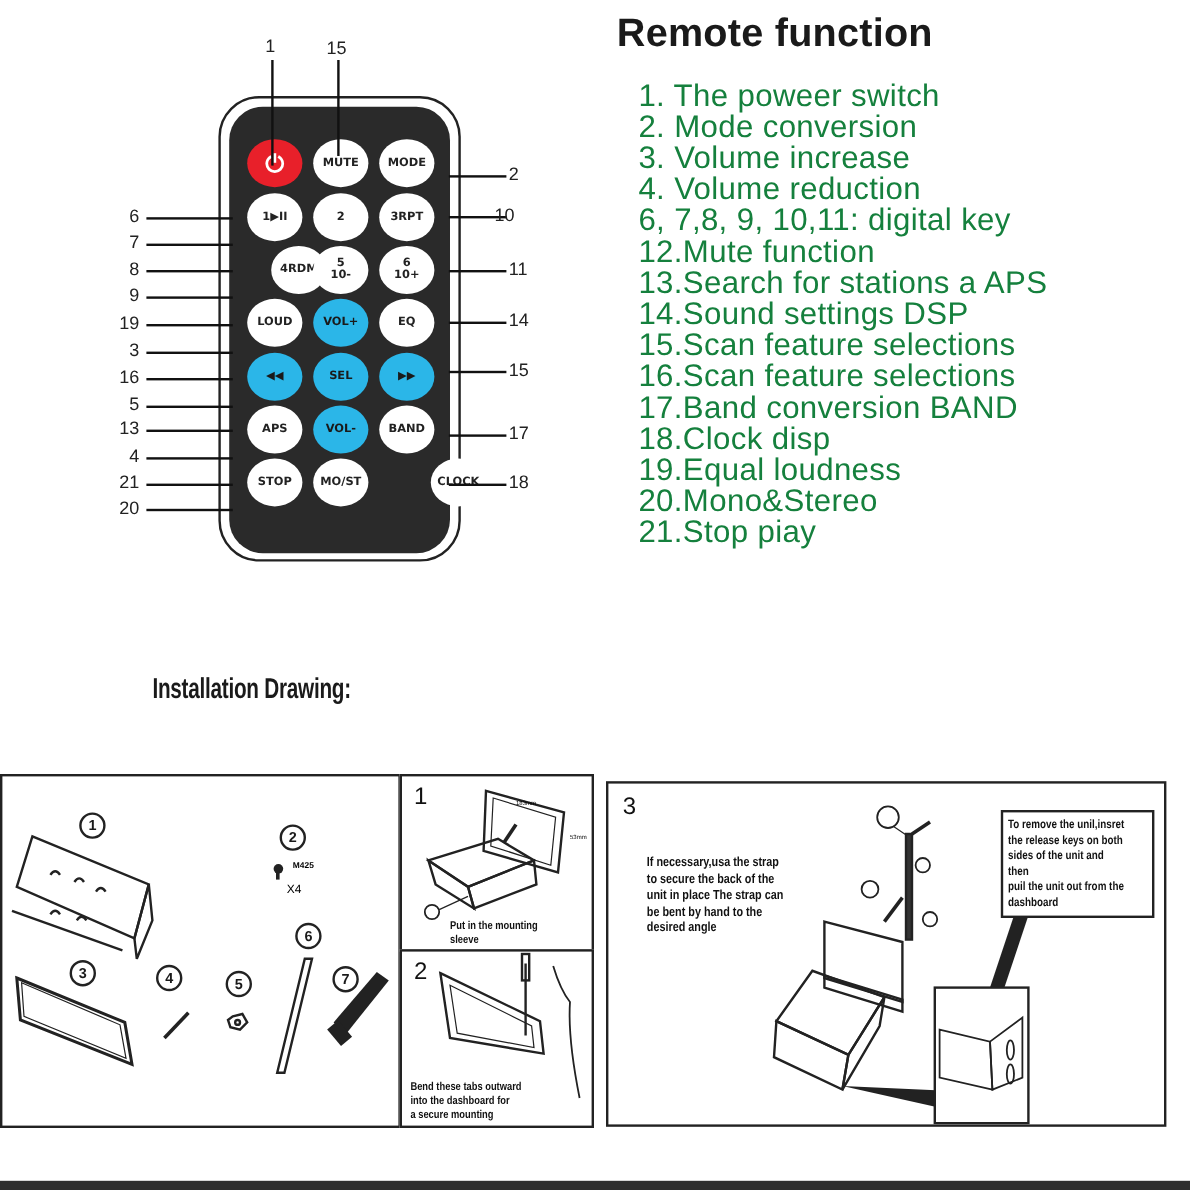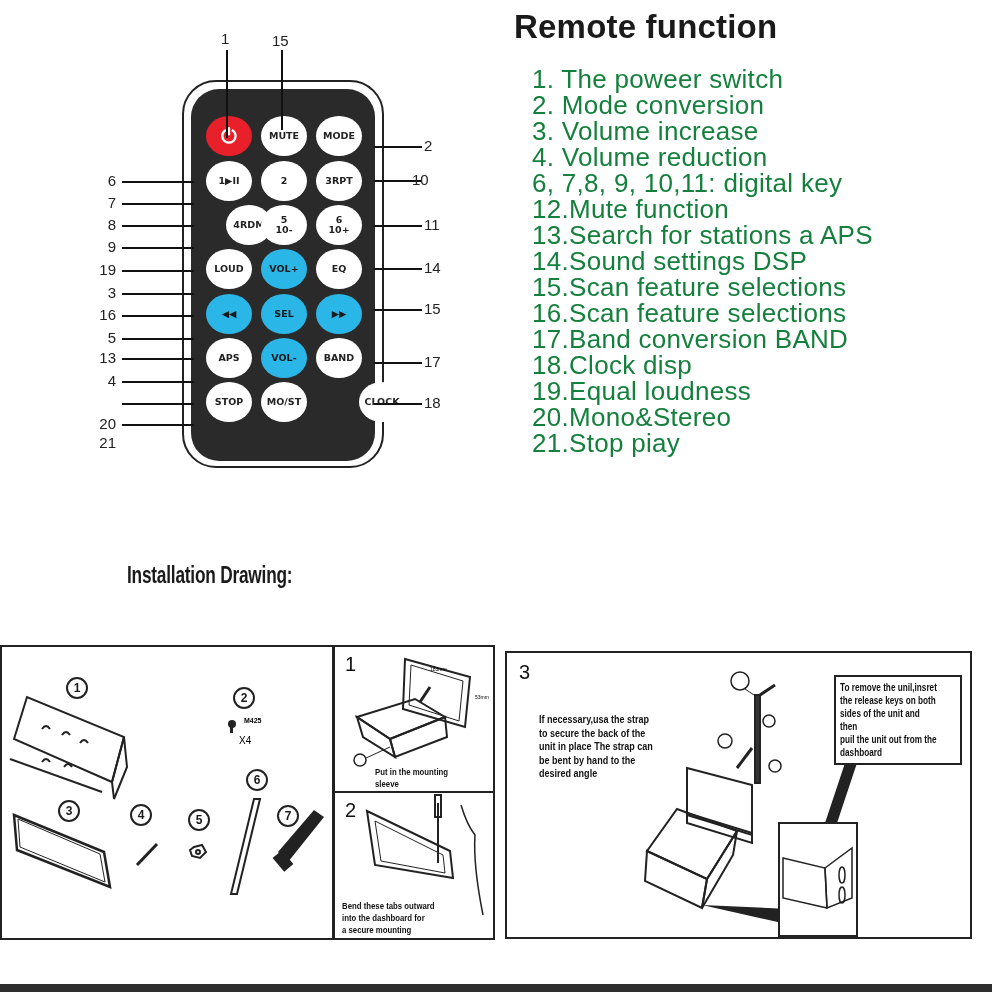--- a/index.html
+++ b/index.html
@@ -78,21 +78,21 @@
     <div class="callout-num left" style="left: 86px; top: 284px;">3</div>
     <div class="callout-line" style="left: 122px; top: 315px; width: 72px;"></div>
     <div class="callout-num left" style="left: 86px; top: 306px;">16</div>
     <div class="callout-line" style="left: 122px; top: 338px; width: 72px;"></div>
     <div class="callout-num left" style="left: 86px; top: 329px;">5</div>
     <div class="callout-line" style="left: 122px; top: 358px; width: 72px;"></div>
     <div class="callout-num left" style="left: 86px; top: 349px;">13</div>
     <div class="callout-line" style="left: 122px; top: 381px; width: 72px;"></div>
     <div class="callout-num left" style="left: 86px; top: 372px;">4</div>
     <div class="callout-line" style="left: 122px; top: 403px; width: 72px;"></div>
-    <div class="callout-num left" style="left: 86px; top: 394px; margin-top: 40px;">21</div>
+    <div class="callout-num left" style="left: 86px; top: 394px;">21</div>
     <div class="callout-line" style="left: 122px; top: 424px; width: 72px;"></div>
     <div class="callout-num left" style="left: 86px; top: 415px;">20</div>
   </div>
 <div id="right-callouts">
     <div class="callout-line" style="left: 374px; top: 146px; width: 48px;"></div>
     <div class="callout-num" style="left: 424px; top: 137px;">2</div>
     <div class="callout-line" style="left: 374px; top: 180px; width: 48px;"></div>
     <div class="callout-num" style="left: 412px; top: 171px;">10</div>
     <div class="callout-line" style="left: 374px; top: 225px; width: 48px;"></div>
     <div class="callout-num" style="left: 424px; top: 216px;">11</div>

